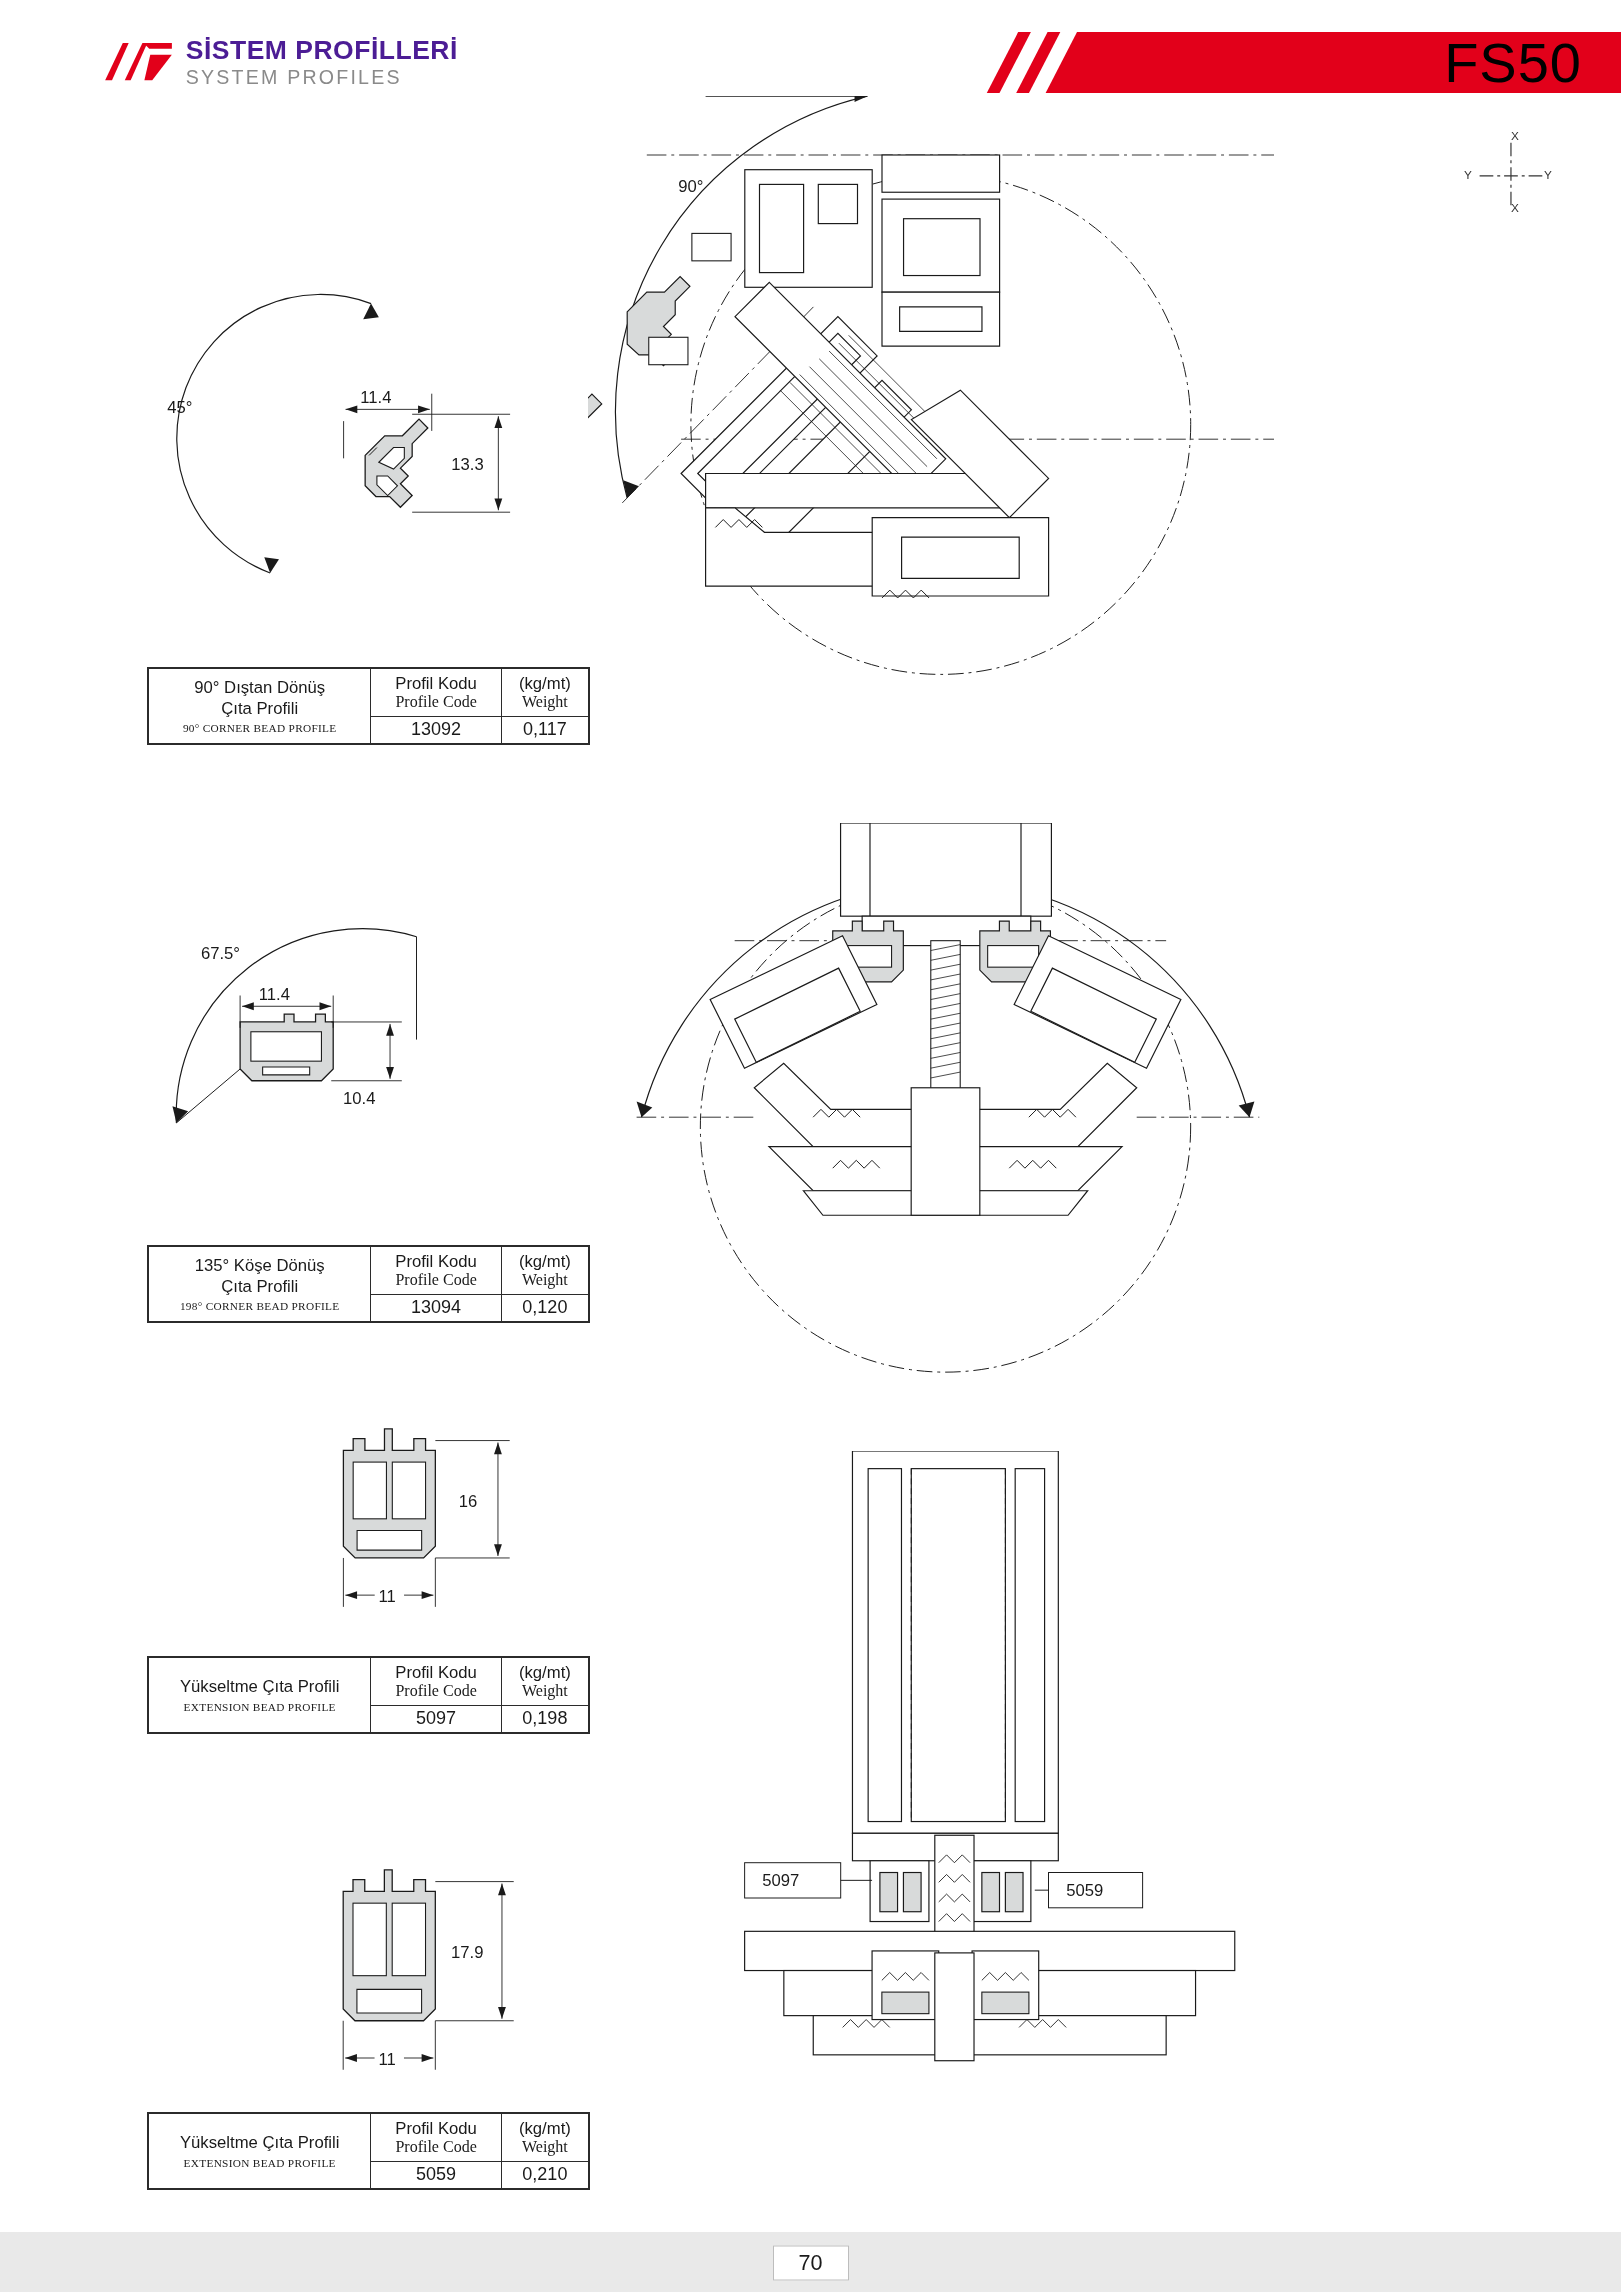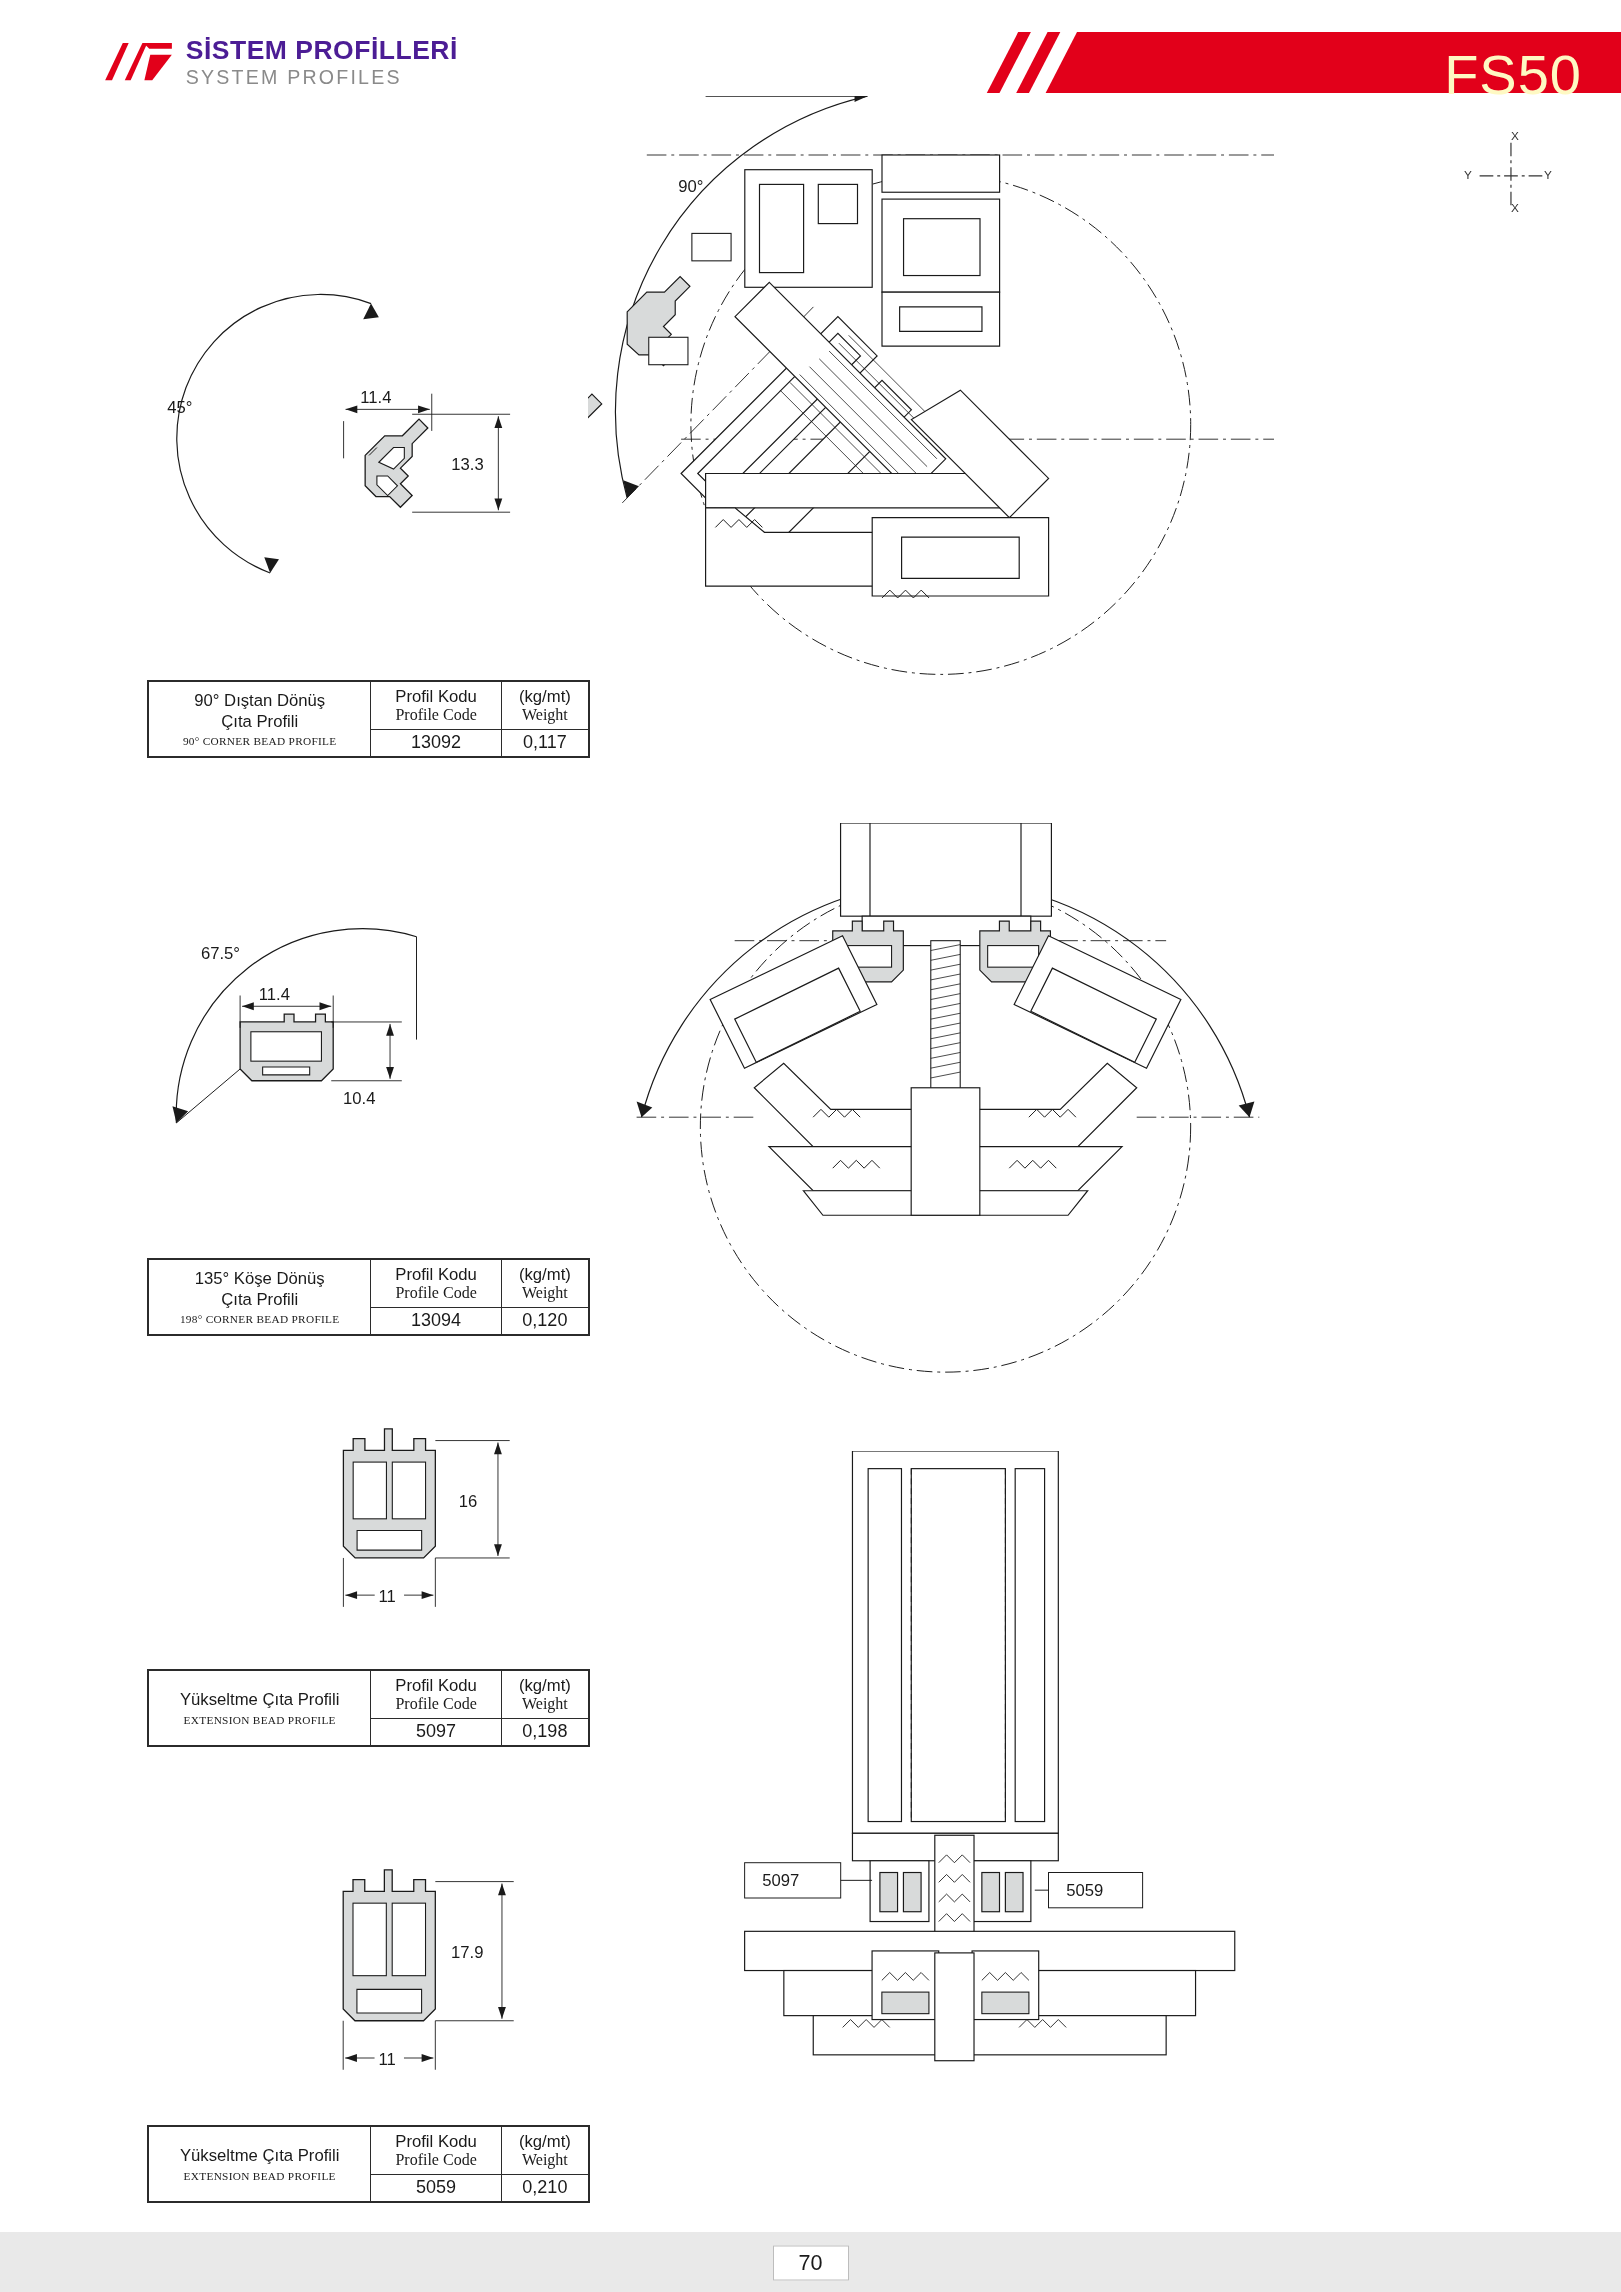--- a/index.html
+++ b/index.html
@@ -8,28 +8,28 @@
   
   .header{position:absolute;left:0;top:0;width:1621px;height:110px;}
   .logo-wrap{position:absolute;left:103px;top:37px;display:flex;align-items:flex-start;}
   .logo-mark{width:71px;height:51px;position:relative;margin-right:11.8px;}
   .logo-mark svg{display:block;}
   .logo-txt{line-height:1;}
   .logo-txt .l1{font-size:26.5px;font-weight:bold;letter-spacing:0.5px;color:#4c1d95;}
   .logo-txt .l2{font-size:19.6px;color:#8a8a8a;letter-spacing:2.2px;margin-top:4.9px;}
 
   .redbar{position:absolute;right:0;top:32px;width:543px;height:61px;background:#e2001a;}
-  .redbar .title{position:absolute;right:39px;top:-2px;font-size:56px;color:#fef9c3;font-weight:normal;letter-spacing:1px;font-family:"Liberation Sans",sans-serif;margin-top:12px;}
+  .redbar .title{position:absolute;right:39px;top:-2px;font-size:56px;color:#000000;font-weight:normal;letter-spacing:1px;font-family:"Liberation Sans",sans-serif;}
   .slashes{position:absolute;right:543px;top:32px;width:103px;height:61px;}
 
   .axis{position:absolute;left:1460px;top:125px;width:98px;height:98px;}
   .axis .lbl{position:absolute;font-size:11.8px;color:#333;}
 
   
-  .tbl{position:absolute;border:1px solid #2b2b2b;background:#fff;margin-top:13px;}
+  .tbl{position:absolute;border:1px solid #2b2b2b;background:#fff;}
   .tbl table{border-collapse:collapse;width:100%;height:100%;}
   .tbl td{border:1px solid #2b2b2b;text-align:center;vertical-align:middle;padding:0;}
   .cell-name{width:209px;padding:3.9px 5.9px !important;}
   .cell-name .tr{font-size:16.7px;color:#1a1a1a;line-height:1.25;}
   .cell-name .en{font-size:11.3px;font-family:"Liberation Serif",serif;letter-spacing:0.3px;color:#1a1a1a;margin-top:2.9px;}
   .hd{font-size:16.7px;line-height:1.15;}
   .hd .sub{font-size:16px;font-family:"Liberation Serif",serif;}
   .val{font-size:18px;}
   .c2{width:129px;}
   .c3{width:86px;}

